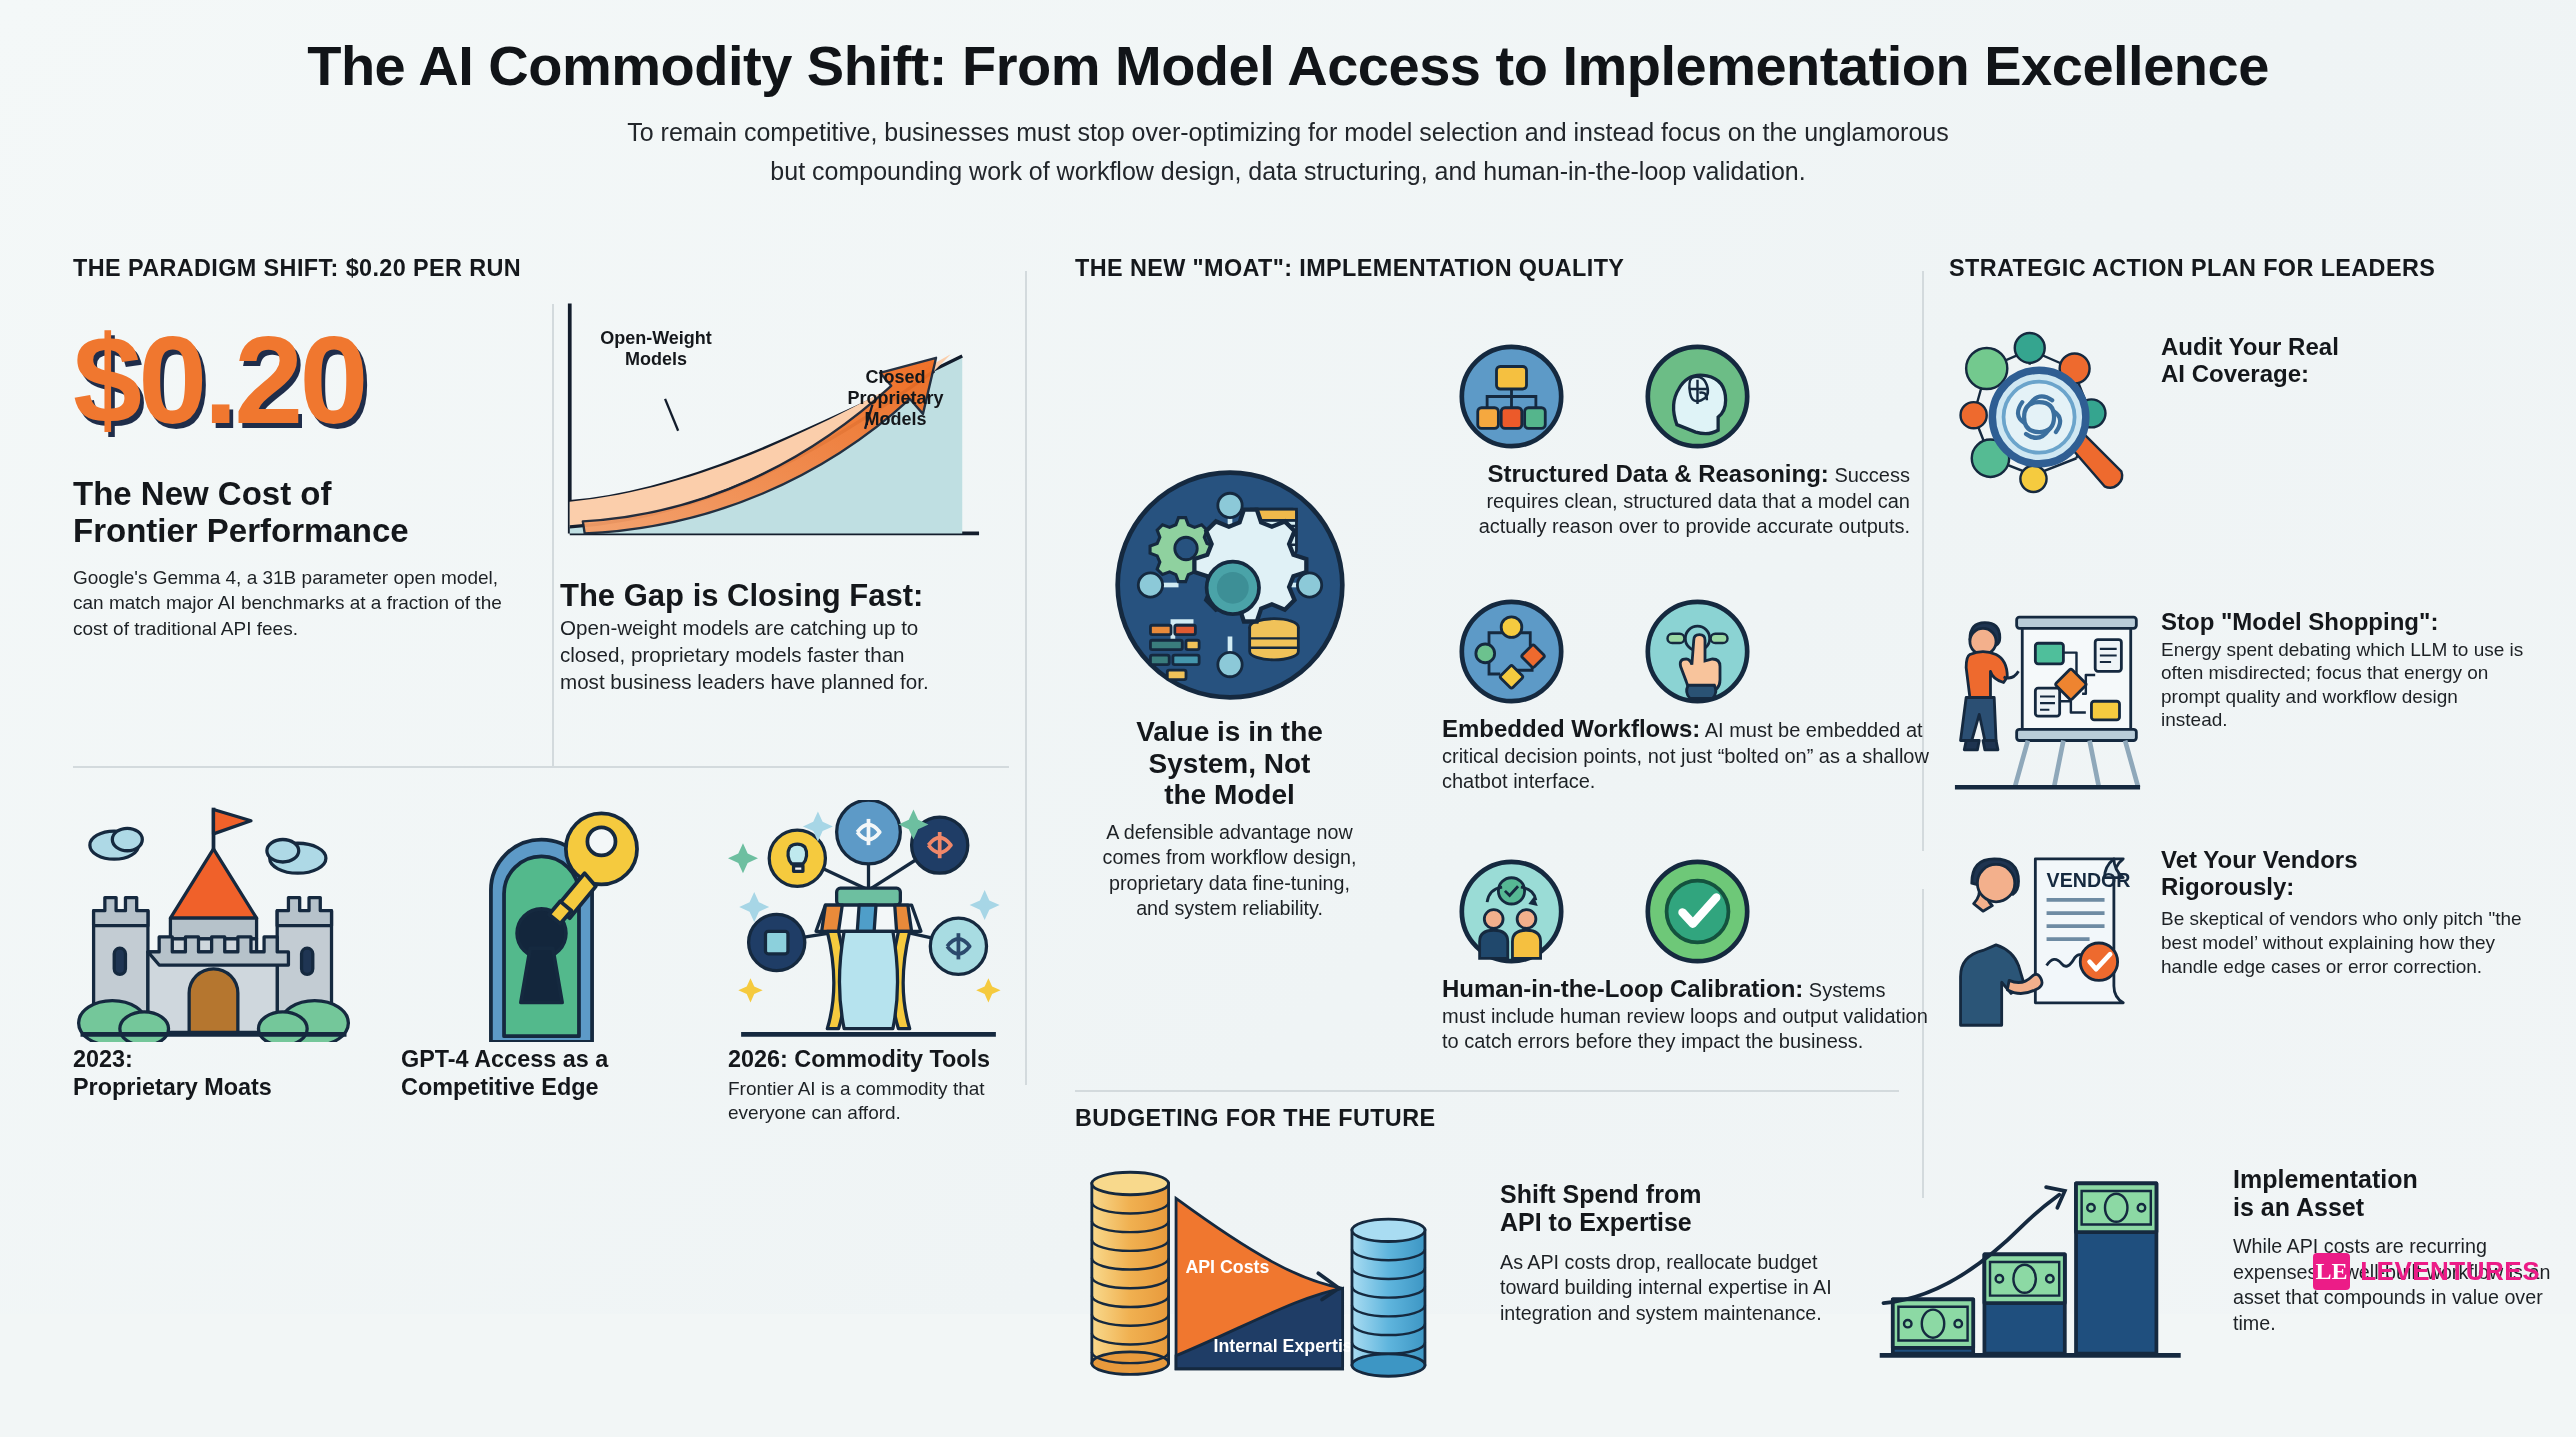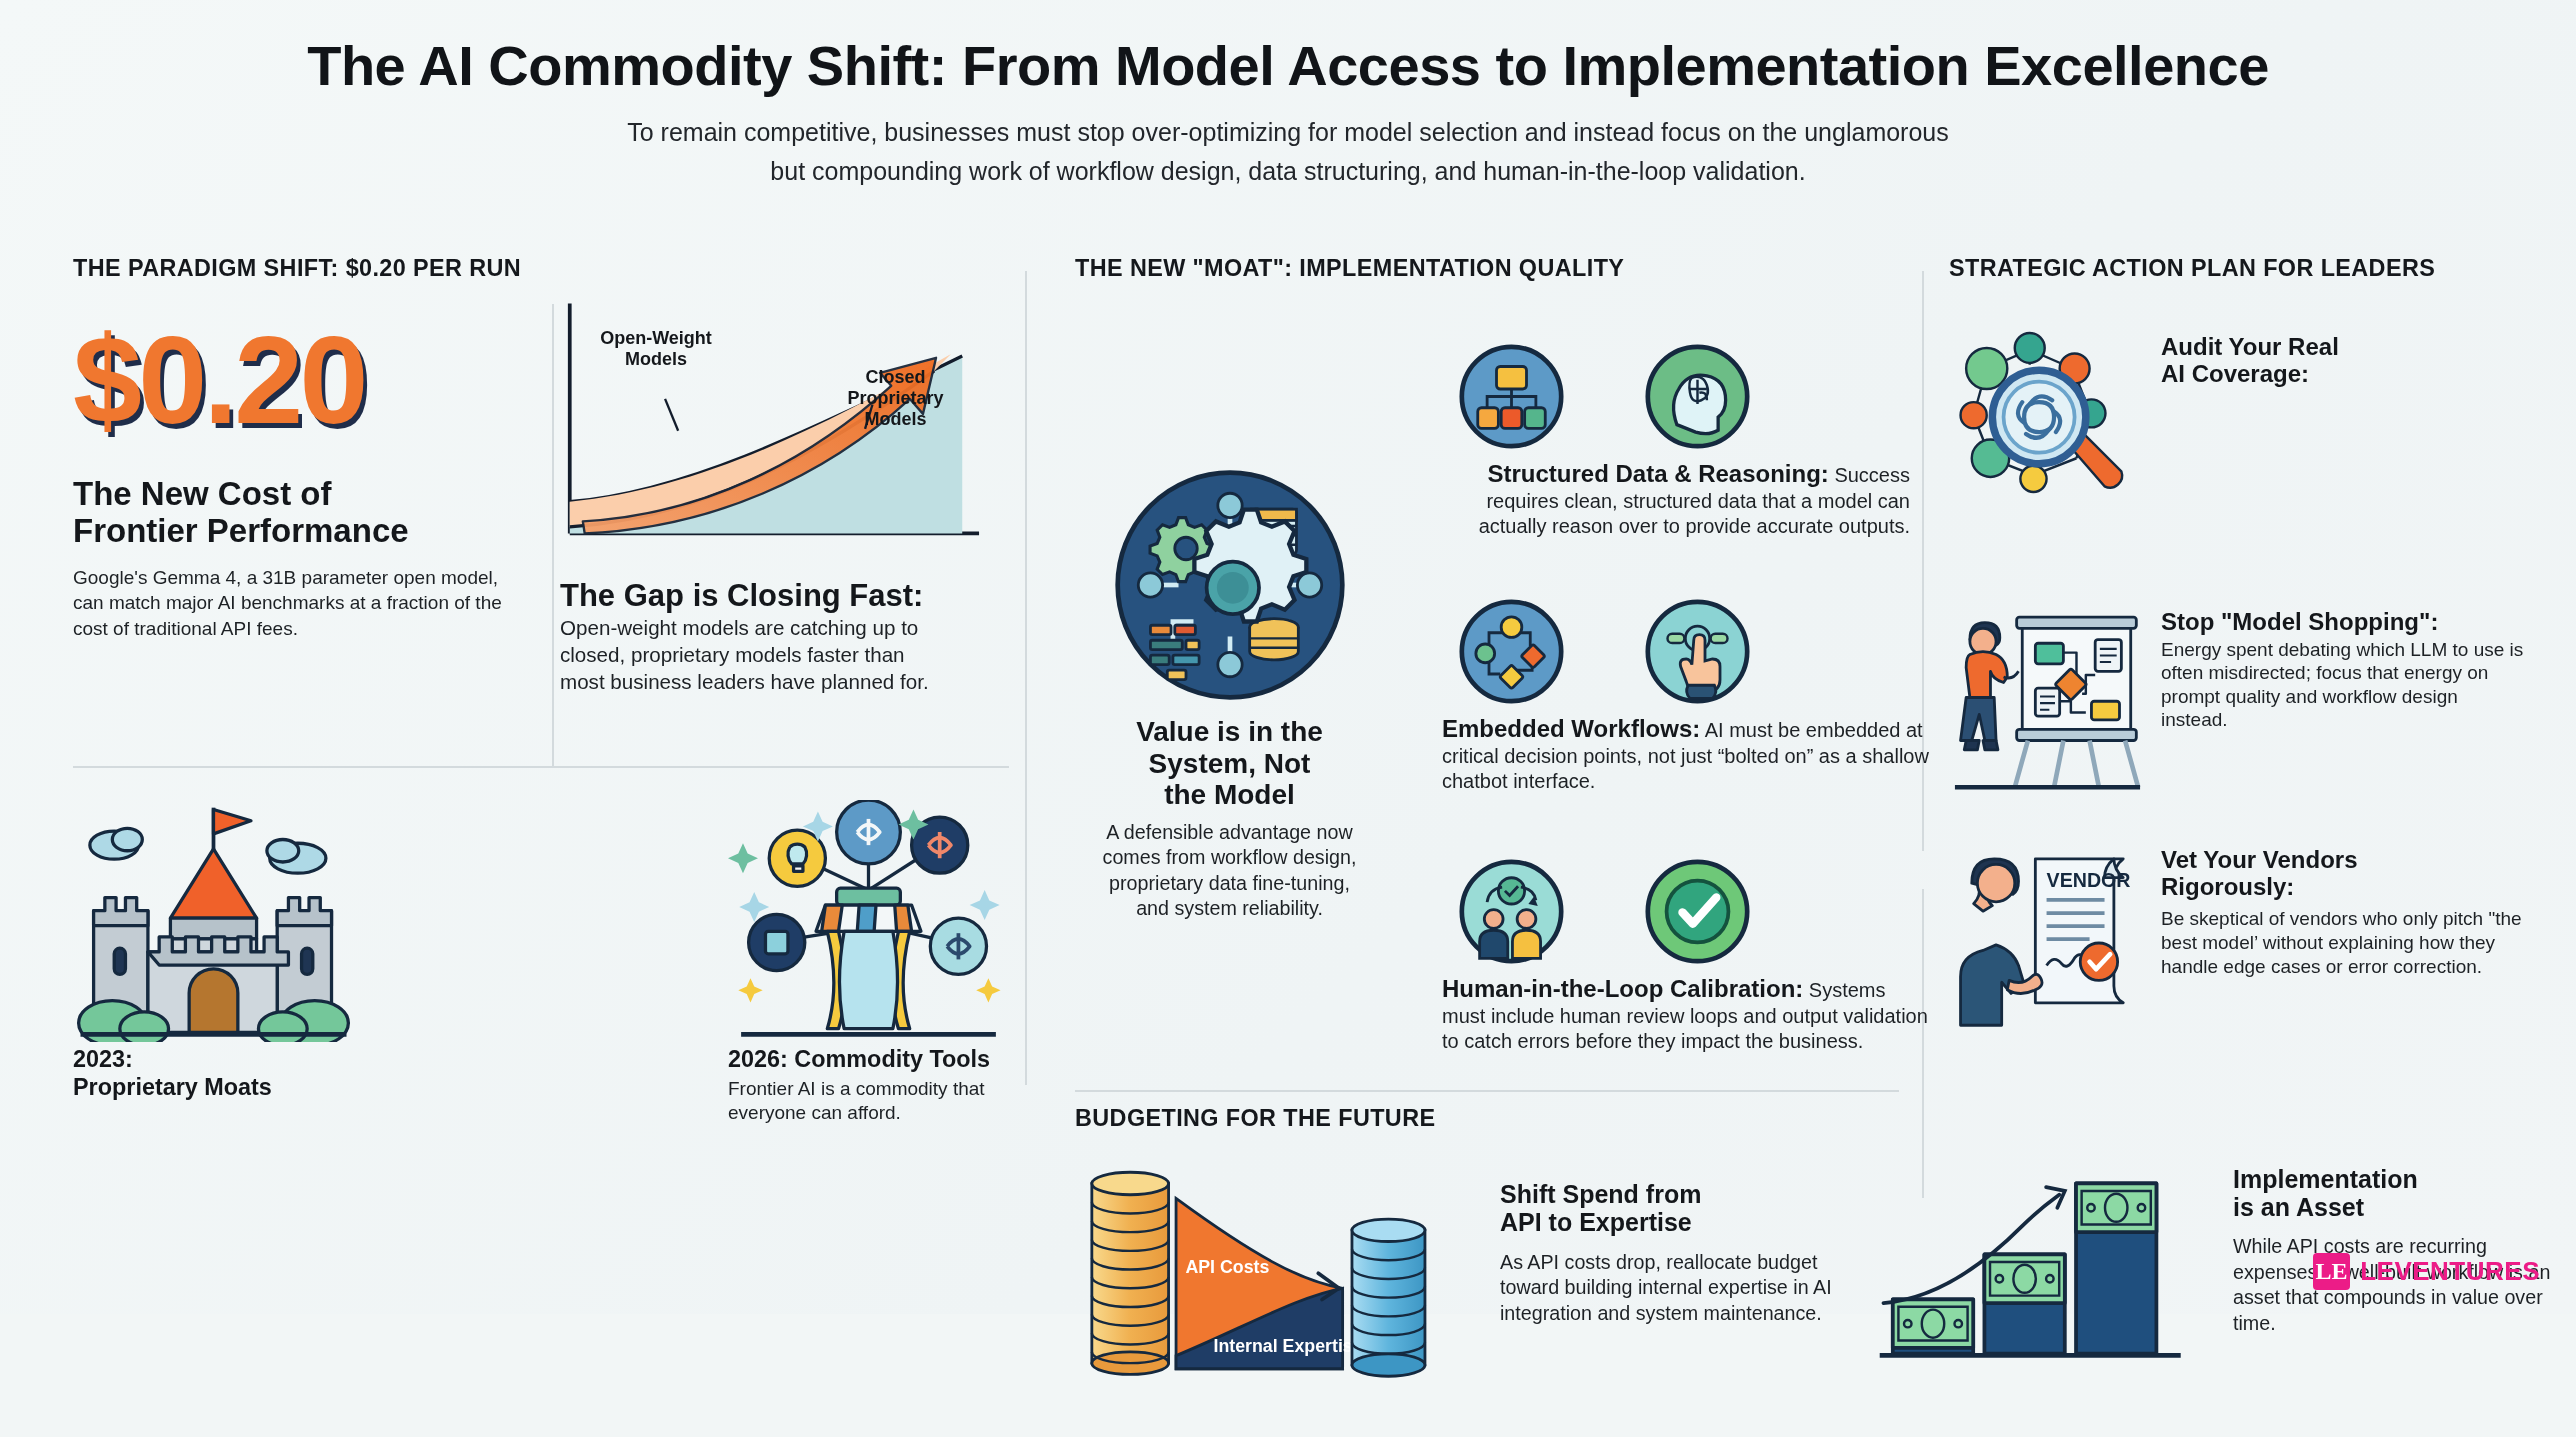--- a/index.html
+++ b/index.html
@@ -189,20 +189,38 @@
           <ellipse cx="224" cy="244" rx="26" ry="18" fill="#74c79a"></ellipse>
           <line x1="8" y1="250" x2="292" y2="250" stroke-width="5"></line>
         </g>
       </svg>
       <div class="trio-cap">
         <span>2023:</span><br>
         <span>Proprietary Moats</span>
       </div>
     </div>
 
+    <div class="trio-cell" style="left:328px;">
+      <svg width="281" height="242" viewBox="0 0 300 258">
+        <g stroke="#15293f" stroke-width="4" stroke-linejoin="round">
+          <path d="M96,258 V96 a54,54 0 0 1 108,0 V258 z" fill="#5d9ac7"></path>
+          <path d="M110,252 V100 a40,40 0 0 1 80,0 V252 z" fill="#53b98c"></path>
+          <circle cx="150" cy="142" r="26" fill="#13263c"></circle>
+          <path d="M138,158 h24 l10,58 h-44 z" fill="#13263c"></path>
+          <circle cx="214" cy="52" r="38" fill="#f5ca3e"></circle>
+          <circle cx="214" cy="44" r="15" fill="#f3f7f8"></circle>
+          <path d="M196,78 l-30,36 14,12 28,-34 z" fill="#f5ca3e"></path>
+          <path d="M170,108 l-12,14 12,10 12,-14 z" fill="#f5ca3e"></path>
+        </g>
+      </svg>
+      <div class="trio-cap">
+        <span>GPT-4 Access as a</span><br>
+        <span>Competitive Edge</span>
+      </div>
+    </div>
 
     <div class="trio-cell" style="left:655px;">
       <svg width="281" height="242" viewBox="0 0 300 258">
         <g stroke="#15293f" stroke-width="3.5" stroke-linejoin="round">
           <line x1="150" y1="96" x2="150" y2="36"></line>
             <line x1="150" y1="96" x2="222" y2="50"></line>
           <line x1="150" y1="96" x2="78" y2="62"></line>
             <line x1="120" y1="140" x2="58" y2="150"></line>
           <line x1="186" y1="140" x2="240" y2="152"></line>
           <circle cx="150" cy="34" r="34" fill="#5d9ac7"></circle>

